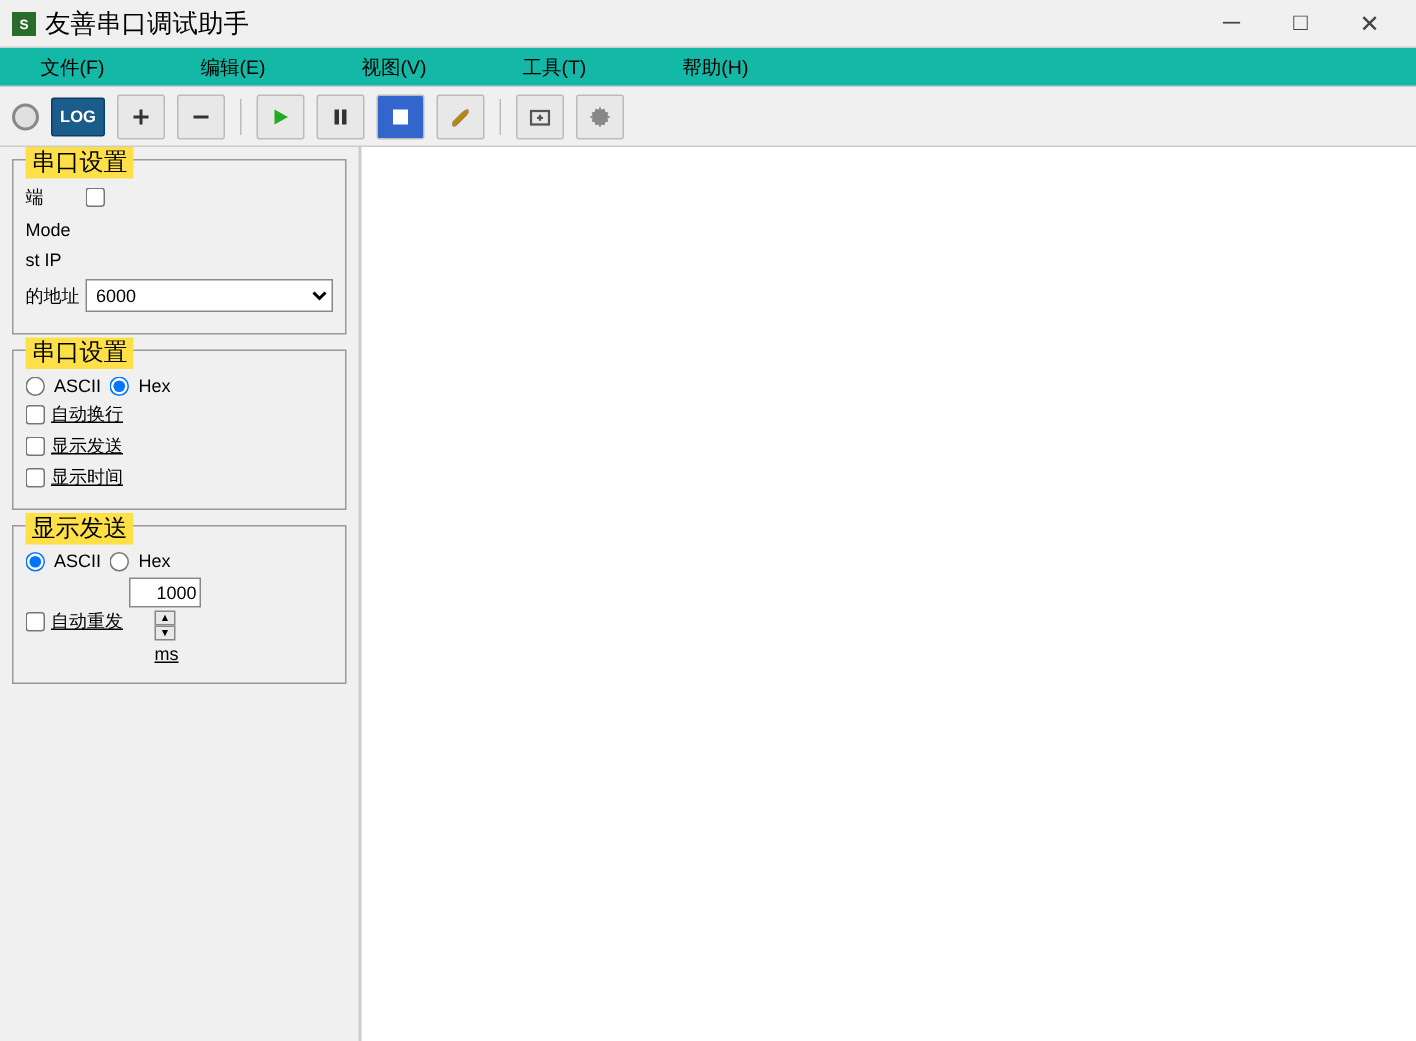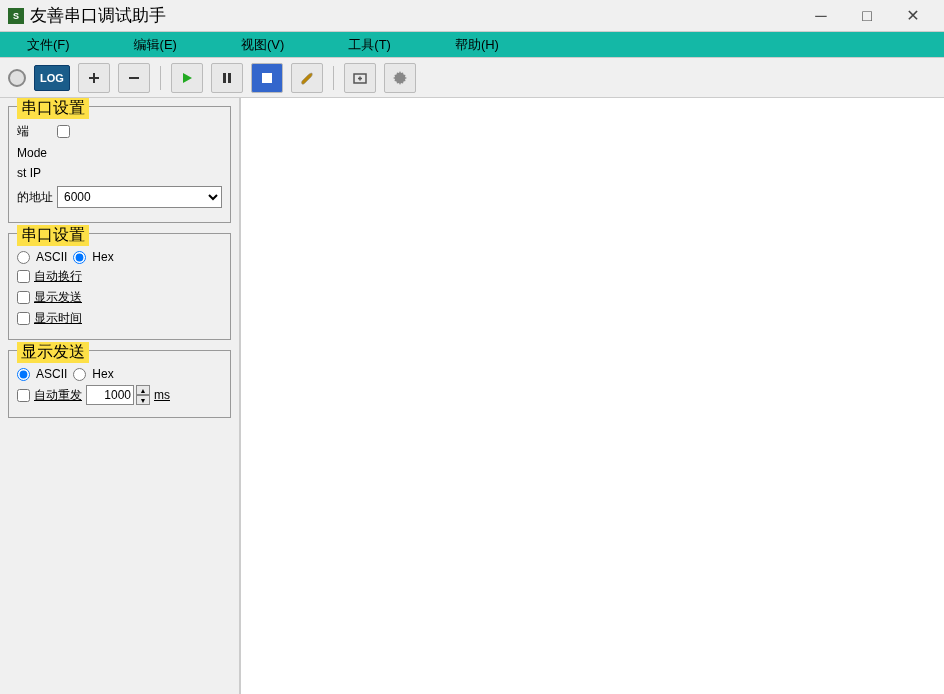--- a/index.html
+++ b/index.html
@@ -192,20 +192,21 @@
       flex: 1;
       background: white;
       border-left: 1px solid #ccc;
     }
 
     
     .spinner-wrap {
       display: flex;
       align-items: center;
       gap: 2px;
+      flex-direction: column;
     }
     .spinner-input {
       width: 48px;
       height: 20px;
       border: 1px solid #888;
       font-size: 12px;
       text-align: right;
       padding: 0 2px;
     }
     .spinner-arrows {

